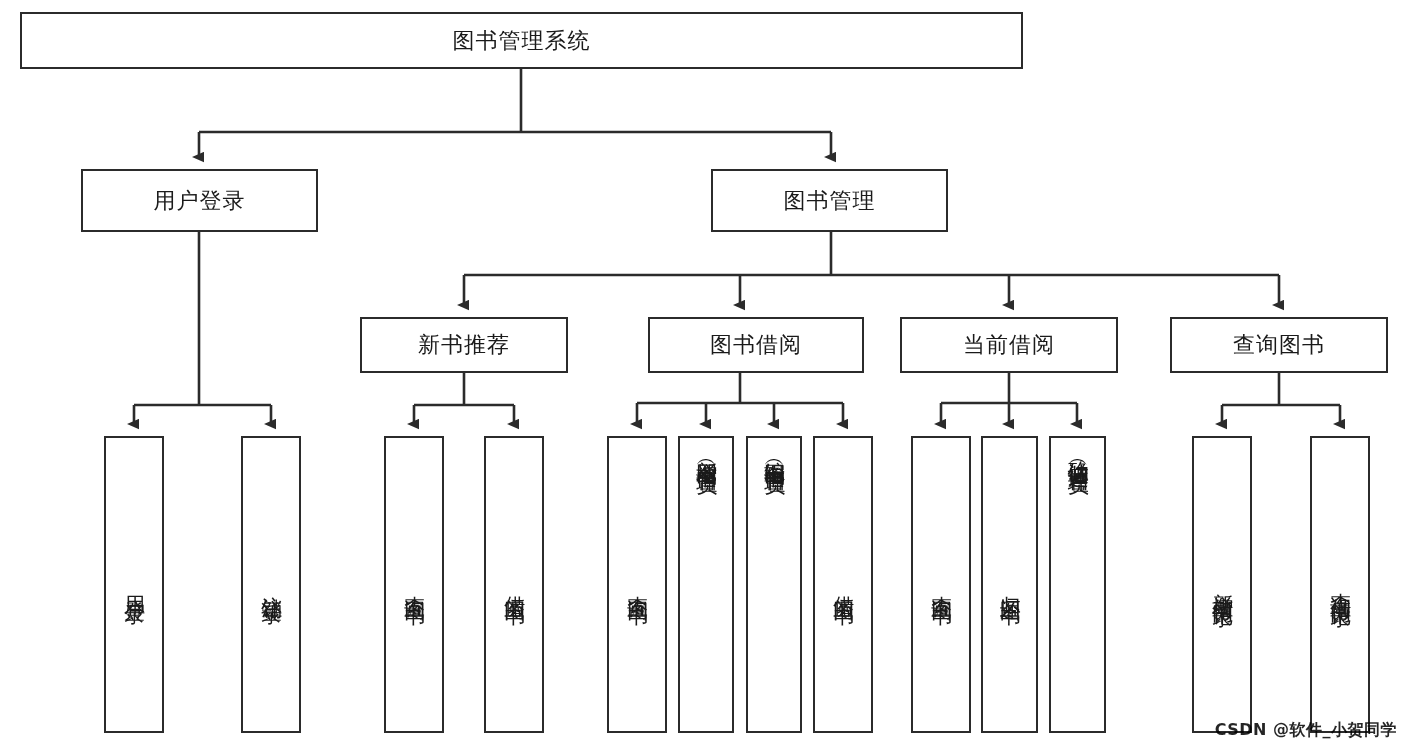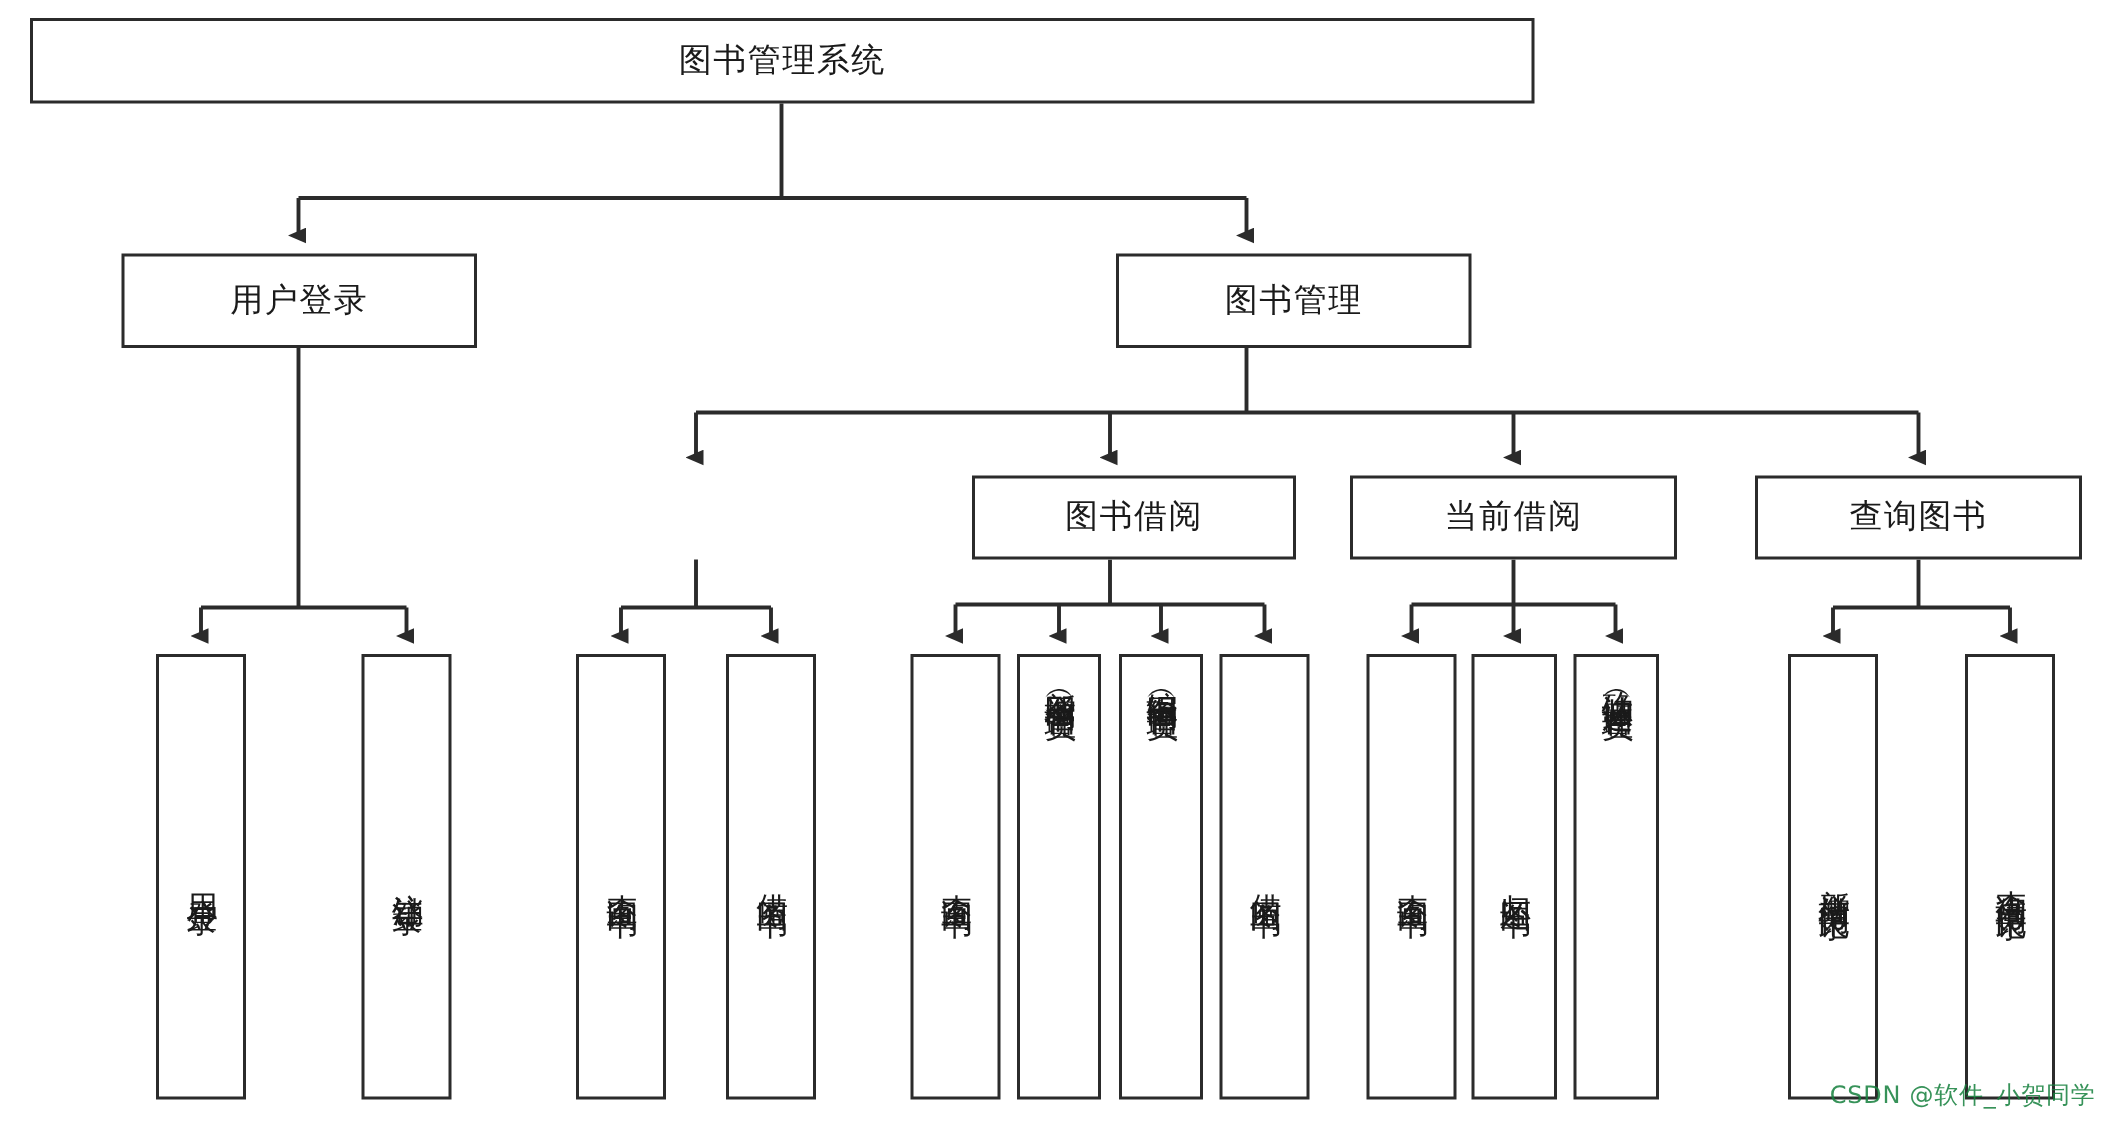--- a/index.html
+++ b/index.html
@@ -60,24 +60,25 @@
   }
   .node-v.vcenter {
     align-items: center;
     padding-top: 0;
   }
   #watermark {
     position: absolute;
     right: 8px;
     bottom: 6px;
     font-size: 16px;
-    color: #15803d;
+    color: #000000;
     letter-spacing: 0.5px;
     white-space: nowrap;
     opacity: 0.85;
+    font-weight: bold;
   }
 </style>
 </head>
 <body>
 
 <div id="diagram-root">
 
   <svg id="edge-layer" viewBox="0 0 1405 747" width="1405" height="747" xmlns="http://www.w3.org/2000/svg">
     <defs>
       <marker id="arrow" markerWidth="12" markerHeight="12" refX="5.2" refY="5" orient="auto" markerUnits="userSpaceOnUse">
@@ -141,24 +142,27 @@
   </svg>
 
   <div class="node node-h" style="left:20px; top:12px; width:1003px; height:57px;">
     <span class="node-label">图书管理系统</span>
   </div>
 
   <div class="node node-h" style="left:81px; top:169px; width:237px; height:63px;">
     <span class="node-label">用户登录</span>
   </div>
 
-  <div class="node node-h" style="left:744px; top:169px; width:237px; height:63px;">
+  <div class="node node-h" style="left:711px; top:169px; width:237px; height:63px;">
     <span class="node-label">图书管理</span>
   </div>
 
+  <div class="node node-h" style="left:360px; top:317px; width:208px; height:56px;">
+    <span class="node-label">新书推荐</span>
+  </div>
 
   <div class="node node-h" style="left:632px; top:317px; width:216px; height:56px;margin-left:16px;">
     <span class="node-label">图书借阅</span>
   </div>
 
   <div class="node node-h" style="left:900px; top:317px; width:218px; height:56px;">
     <span class="node-label">当前借阅</span>
   </div>
 
   <div class="node node-h" style="left:1170px; top:317px; width:218px; height:56px;">

